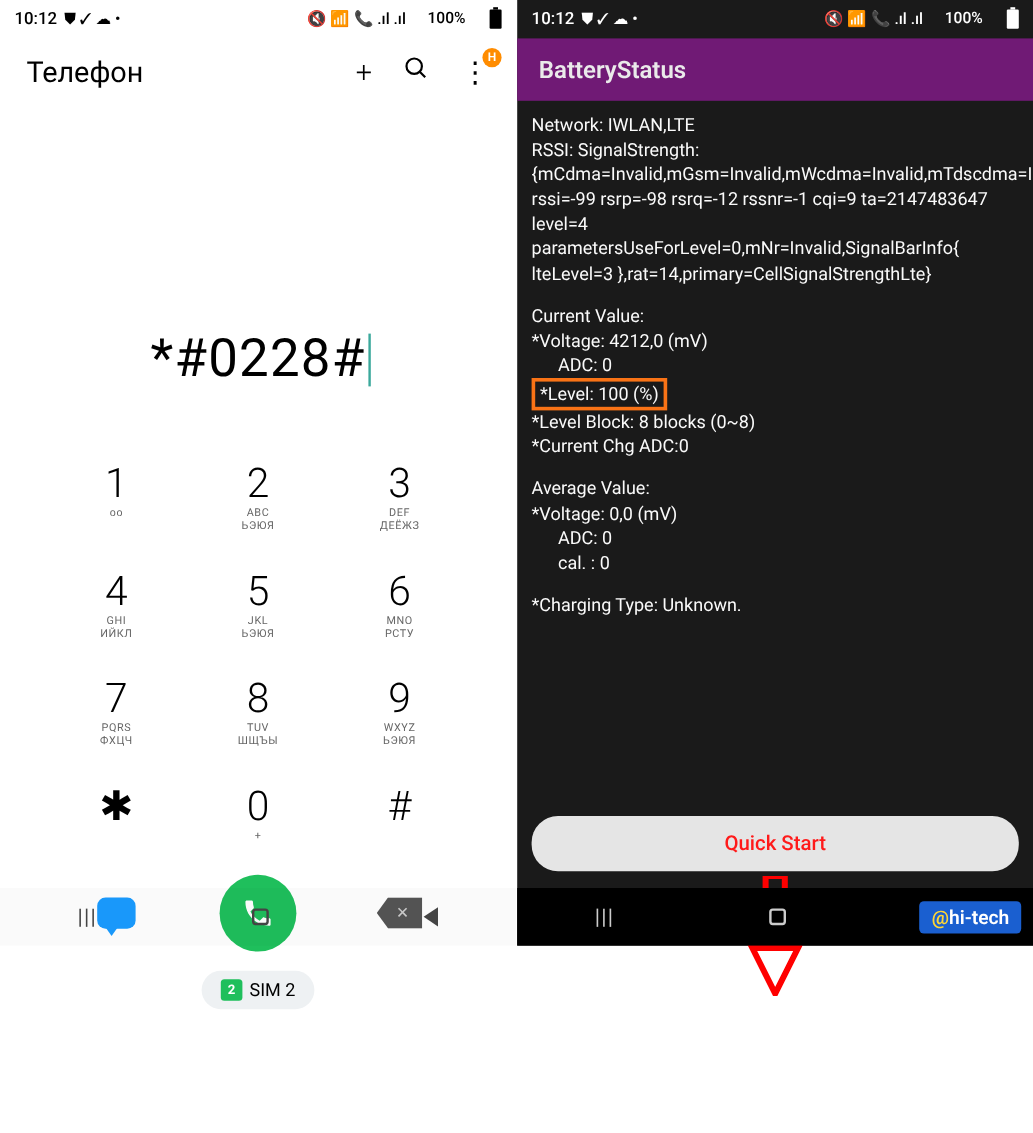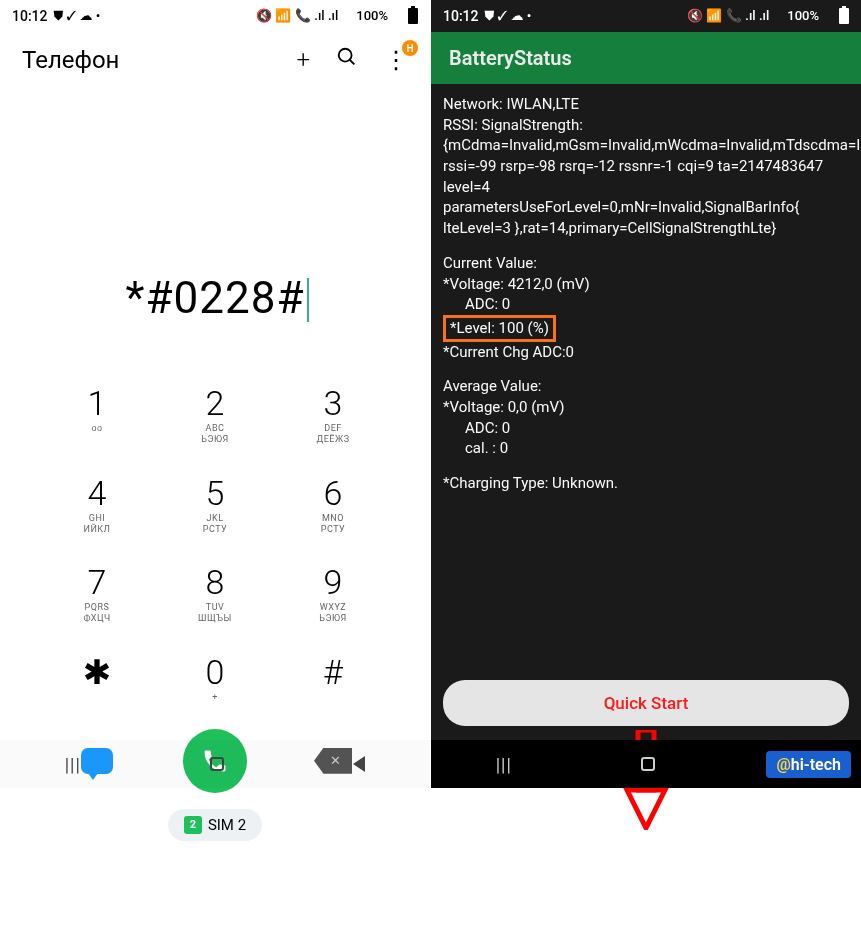--- a/index.html
+++ b/index.html
@@ -117,21 +117,21 @@
   .right .navbar { background: #000; }
   .nav-glyph { font-size: 18px; }
   .nav-recent { letter-spacing: 1px; }
   .nav-home { width:14px; height:14px; border:2px solid currentColor; border-radius:3px; }
   .nav-back { width:0;height:0;border-top:8px solid transparent;border-bottom:8px solid transparent;border-right:12px solid currentColor; }
   .left .navbar { color:#444; }
   .right .navbar { color:#ccc; }
 
   
   .battery-header {
-    background: #15803d; color:#eaeaea; padding: 14px 18px;
+    background: #701a75; color:#eaeaea; padding: 14px 18px;
     font-size: 20px; font-weight: 600;
   }
   .battery-body {
     padding: 10px 12px; font-size: 15px; line-height: 1.38;
     color: #fafafa; font-family: Roboto, sans-serif;
   }
   .battery-body .indent { padding-left: 22px; }
   .blk { margin-top: 14px; }
   .level-highlight {
     display:inline-block; border:3px solid #f97316; padding: 0 4px;
@@ -205,21 +205,21 @@
 ДЕЁЖЗ</div>
       </div>
     <div class="key">
         <div class="key-digit">4</div>
         <div class="key-sub">GHI
 ИЙКЛ</div>
       </div>
     <div class="key">
         <div class="key-digit">5</div>
         <div class="key-sub">JKL
-РСТУ</div>
+ЬЭЮЯ</div>
       </div>
     <div class="key">
         <div class="key-digit">6</div>
         <div class="key-sub">MNO
 РСТУ</div>
       </div>
     <div class="key">
         <div class="key-digit">7</div>
         <div class="key-sub">PQRS
 ФХЦЧ</div>
@@ -289,20 +289,21 @@
 
   <div class="battery-body">
     <div>Network: IWLAN,LTE</div>
     <div>RSSI: SignalStrength:{mCdma=Invalid,mGsm=Invalid,mWcdma=Invalid,mTdscdma=Invalid,mLte=CellSignalStrengthLte: rssi=-99 rsrp=-98 rsrq=-12 rssnr=-1 cqi=9 ta=2147483647 level=4 parametersUseForLevel=0,mNr=Invalid,SignalBarInfo{ lteLevel=3 },rat=14,primary=CellSignalStrengthLte}</div>
 
     <div class="blk">
       <div>Current Value:</div>
       <div>*Voltage:  4212,0 (mV)</div>
       <div class="indent">ADC:  0</div>
       <div><span class="level-highlight">*Level: 100 (%)</span></div>
+      <div>*Level Block: 8 blocks (0~8)</div>
       <div>*Current Chg ADC:0</div>
     </div>
 
     <div class="blk">
       <div>Average Value:</div>
       <div>*Voltage:  0,0 (mV)</div>
       <div class="indent">ADC:  0</div>
       <div class="indent">cal. : 0</div>
     </div>
 

